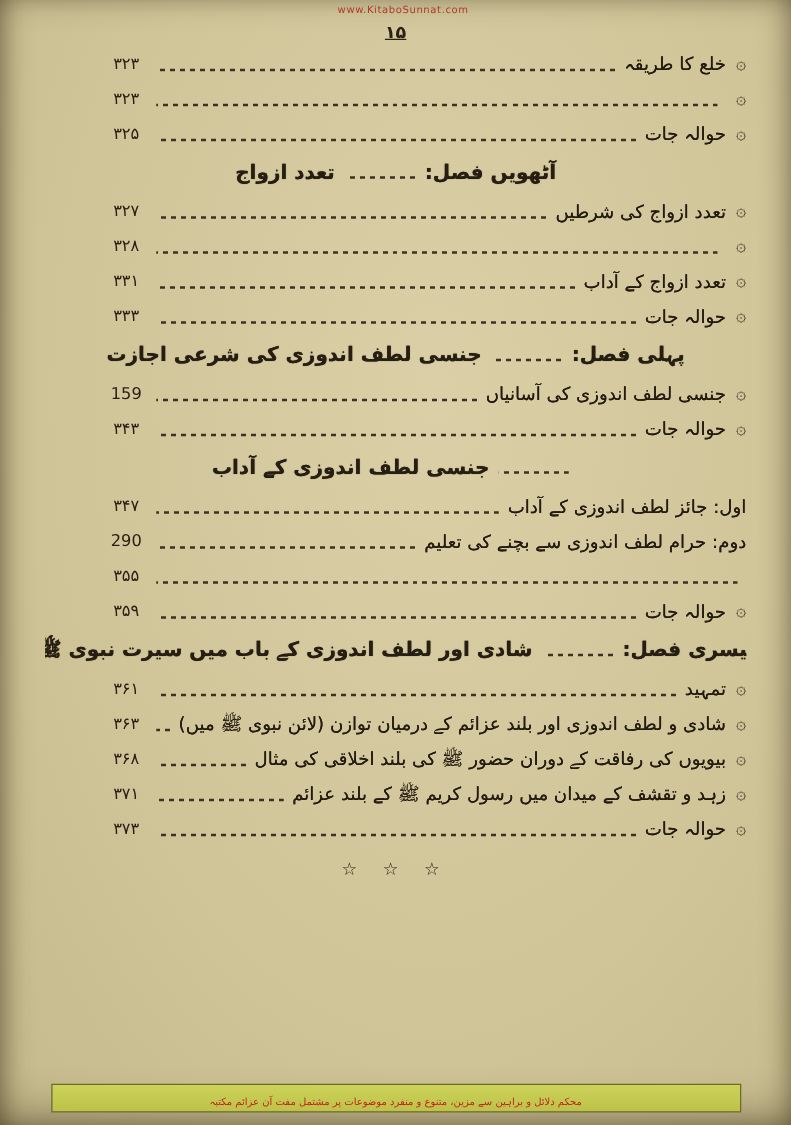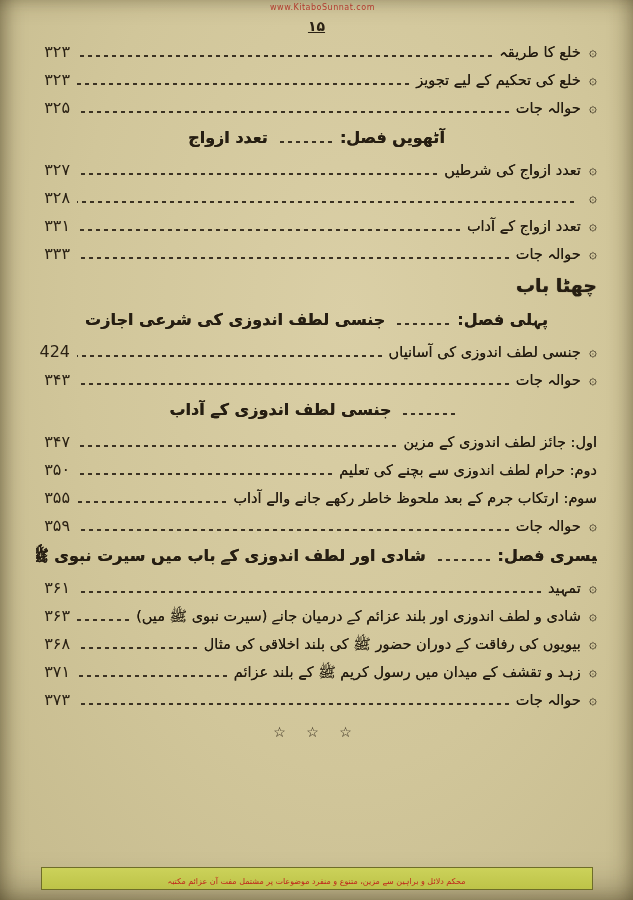--- a/index.html
+++ b/index.html
@@ -35,22 +35,22 @@
     flex:0 0 auto;margin-left:8px;font-size:14px;color:#2a2114;
     transform:translateY(-1px);
   }
   .etitle{flex:0 1 auto;white-space:nowrap;color:#241c10;text-shadow:0 0 .5px #241c10;}
   .leader{
     flex:1 1 10px;min-width:10px;height:2px;margin:0 7px;
     align-self:center;transform:translateY(4px);
     background:repeating-linear-gradient(to left,#3b3223 0 4px,transparent 4px 8px);
   }
   .pnum{
-    flex:0 0 auto;min-width:34px;text-align:right;
-    font-size:16px;color:#2a2114;direction:ltr;
+    flex:0 0 auto;min-width:34px;text-align:center;
+    font-size:13px;color:#2a2114;direction:ltr;margin-left:48px;
   }
   .fasl{
     justify-content:center;font-size:16px;font-weight:bold;
     margin:4px 0 10px;line-height:24px;
   }
   .flabel,.ftitle{white-space:nowrap;text-shadow:0 0 .6px #241c10;}
   .fdots{
     flex:0 0 56px;height:2px;margin:0 8px;align-self:center;transform:translateY(4px);
     background:repeating-linear-gradient(to left,#3b3223 0 4px,transparent 4px 8px);
   }
@@ -84,21 +84,20 @@
   <div class="toc">
   <div class="row entry">
     <span class="marker">۞</span>
     <span class="etitle">خلع کا طریقہ</span>
     <span class="leader"></span>
     <span class="pnum">۳۲۳</span>
   </div>
 
   <div class="row entry">
     <span class="marker">۞</span>
-    <span class="etitle">خلع کی تحکیم کے لیے تجویز</span>
     <span class="leader"></span>
     <span class="pnum">۳۲۳</span>
   </div>
 
   <div class="row entry">
     <span class="marker">۞</span>
     <span class="etitle">حوالہ جات</span>
     <span class="leader"></span>
     <span class="pnum">۳۲۵</span>
   </div>
@@ -129,65 +128,63 @@
     <span class="pnum">۳۳۱</span>
   </div>
 
   <div class="row entry">
     <span class="marker">۞</span>
     <span class="etitle">حوالہ جات</span>
     <span class="leader"></span>
     <span class="pnum">۳۳۳</span>
   </div>
 
-  <div class="bab">چھٹا باب</div>
 
 
   <div class="row fasl">
     <span class="flabel">پہلی فصل:</span>
     <span class="fdots"></span>
     <span class="ftitle">جنسی لطف اندوزی کی شرعی اجازت</span>
   </div>
 
   <div class="row entry">
     <span class="marker">۞</span>
     <span class="etitle">جنسی لطف اندوزی کی آسانیاں</span>
     <span class="leader"></span>
-    <span class="pnum">424</span>
+    <span class="pnum">159</span>
   </div>
 
   <div class="row entry">
     <span class="marker">۞</span>
     <span class="etitle">حوالہ جات</span>
     <span class="leader"></span>
     <span class="pnum">۳۴۳</span>
   </div>
 
   <div class="row fasl">
     <span class="fdots"></span>
     <span class="ftitle">جنسی لطف اندوزی کے آداب</span>
   </div>
 
   <div class="row entry">
 
-    <span class="etitle">اول: جائز لطف اندوزی کے مزین</span>
+    <span class="etitle">اول: جائز لطف اندوزی کے آداب</span>
     <span class="leader"></span>
     <span class="pnum">۳۴۷</span>
   </div>
 
   <div class="row entry">
 
     <span class="etitle">دوم: حرام لطف اندوزی سے بچنے کی تعلیم</span>
     <span class="leader"></span>
-    <span class="pnum">۳۵۰</span>
-  </div>
-
-  <div class="row entry">
-
-    <span class="etitle">سوم: ارتکاب جرم کے بعد ملحوظ خاطر رکھے جانے والے آداب</span>
+    <span class="pnum">290</span>
+  </div>
+
+  <div class="row entry">
+
     <span class="leader"></span>
     <span class="pnum">۳۵۵</span>
   </div>
 
   <div class="row entry">
     <span class="marker">۞</span>
     <span class="etitle">حوالہ جات</span>
     <span class="leader"></span>
     <span class="pnum">۳۵۹</span>
   </div>
@@ -200,21 +197,21 @@
 
   <div class="row entry">
     <span class="marker">۞</span>
     <span class="etitle">تمہید</span>
     <span class="leader"></span>
     <span class="pnum">۳۶۱</span>
   </div>
 
   <div class="row entry">
     <span class="marker">۞</span>
-    <span class="etitle">شادی و لطف اندوزی اور بلند عزائم کے درمیان جانے (سیرت نبوی ﷺ میں)</span>
+    <span class="etitle">شادی و لطف اندوزی اور بلند عزائم کے درمیان توازن (لائن نبوی ﷺ میں)</span>
     <span class="leader"></span>
     <span class="pnum">۳۶۳</span>
   </div>
 
   <div class="row entry">
     <span class="marker">۞</span>
     <span class="etitle">بیویوں کی رفاقت کے دوران حضور ﷺ کی بلند اخلاقی کی مثال</span>
     <span class="leader"></span>
     <span class="pnum">۳۶۸</span>
   </div>

